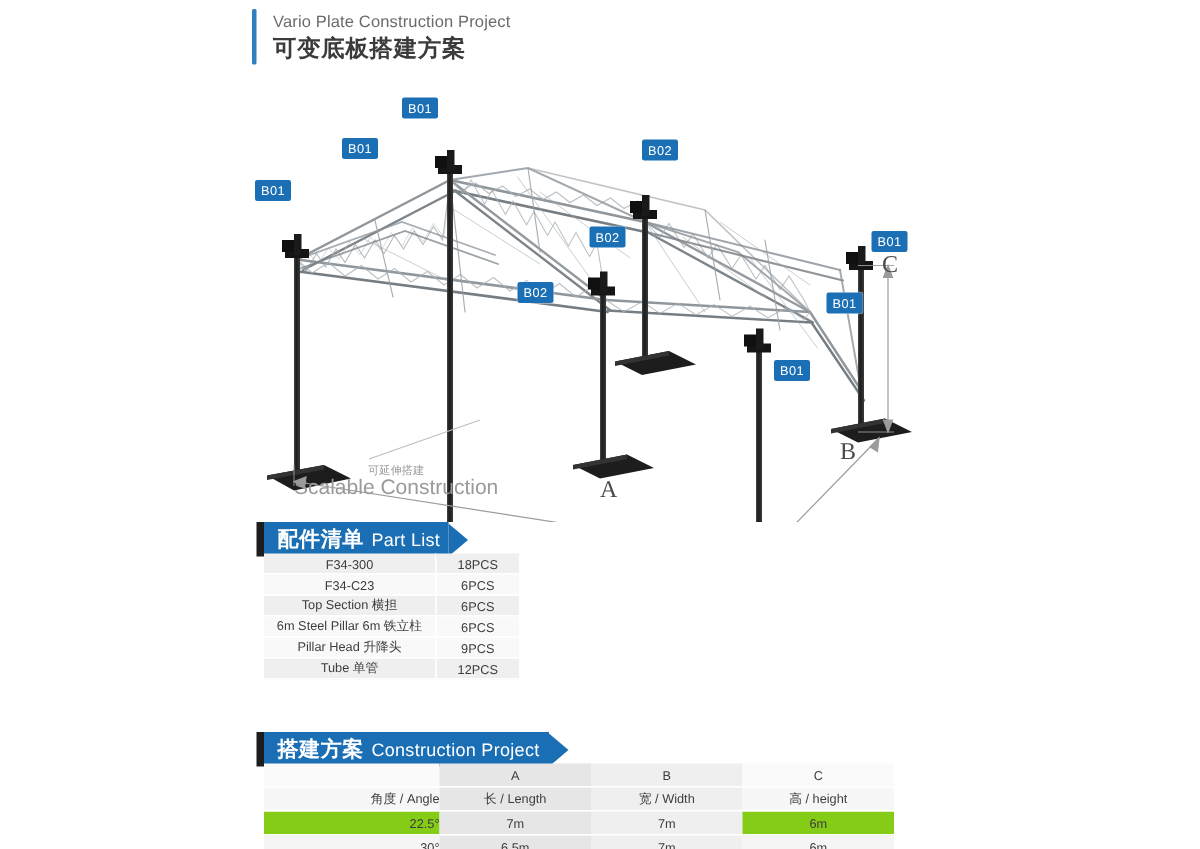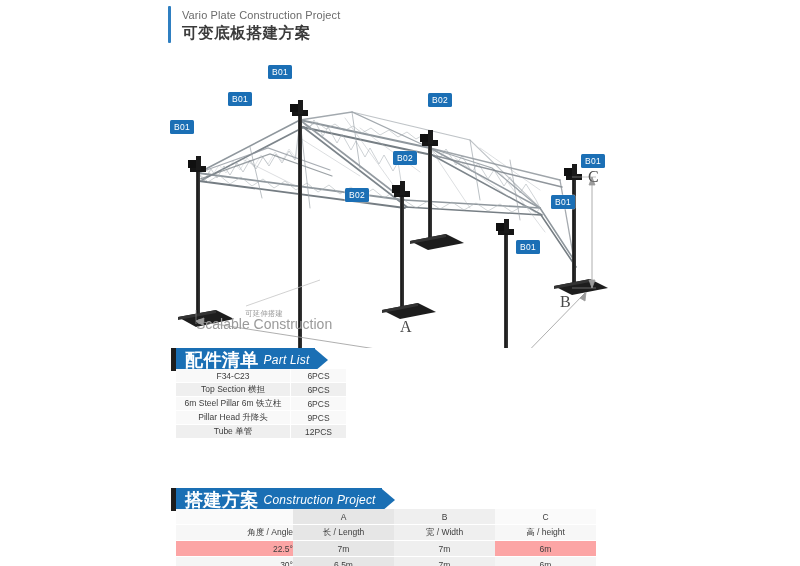--- a/index.html
+++ b/index.html
@@ -121,31 +121,30 @@
     box-sizing: border-box;
   }
   .banner-arrow {
     width: 0;
     height: 0;
     border-top: 11.5px solid transparent;
     border-bottom: 11.5px solid transparent;
     border-left: 13px solid #1a6fb4;
   }
   .banner-label-cn {
-    font-size: 18px;
+    font-size: 14px;
     font-weight: bold;
     color: #ffffff;
     letter-spacing: 0.4px;
   }
   .banner-label-en {
     font-size: 12px;
     color: #ffffff;
     margin-left: 5px;
     letter-spacing: 0.2px;
-    font-style: italic;
   }
 
   
   table {
     border-collapse: collapse;
     position: absolute;
   }
   #part-list-table {
     left: 176px;
     top: 369px;
@@ -177,21 +176,21 @@
     text-align: center;
     height: 15px;
     padding: 0;
     font-weight: normal;
     border-bottom: 1px solid #ffffff;
   }
   #project-table .col-label { width: 117px; text-align: right; }
   #project-table .col-ab    { width: 101px; }
   #project-table tr.row-head td { background: #f2f2f2; }
   #project-table tr.row-sub  td { background: #f7f7f7; }
-  #project-table tr.row-data-a td { background: #fca5a5; }
+  #project-table tr.row-data-a td { background: #84cc16; }
   #project-table tr.row-data-b td { background: #f5f5f5; }
   #project-table td.band-a { background: #e6e6e6 !important; }
   #project-table td.band-b { background: #efefef !important; }
   #project-table td.band-c { background: #e6e6e6 !important; text-align: center; }
   #project-table td.band-d { background: #efefef !important; }
   #project-table td.shade-lighter { background: #fafafa !important; }
 </style>
 </head>
 <body>
 
@@ -393,20 +392,24 @@
   <div class="banner-dark-cap"></div>
   <div class="banner-body">
     <span class="banner-label-cn">配件清单</span>
     <span class="banner-label-en">Part List</span>
   </div>
   <div class="banner-arrow"></div>
 </div>
 
 <table id="part-list-table">
   <tbody>
+    <tr class="odd">
+      <td class="pl-name">F34-300</td>
+      <td class="pl-qty">18PCS</td>
+    </tr>
     <tr class="even">
       <td class="pl-name">F34-C23</td>
       <td class="pl-qty">6PCS</td>
     </tr>
     <tr class="odd">
       <td class="pl-name">Top Section 横担</td>
       <td class="pl-qty">6PCS</td>
     </tr>
     <tr class="even">
       <td class="pl-name">6m Steel Pillar 6m 铁立柱</td>

